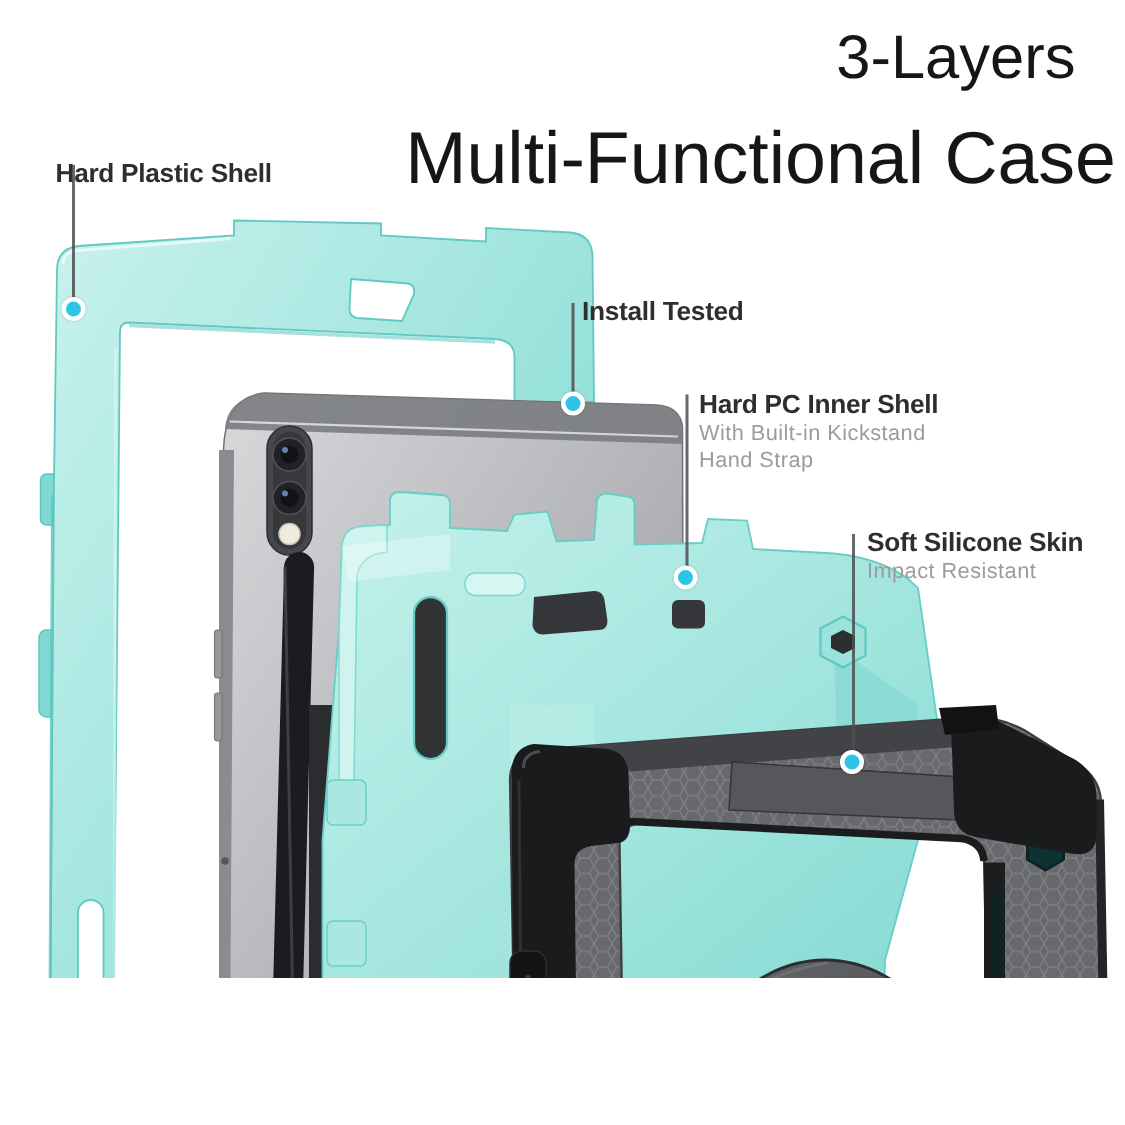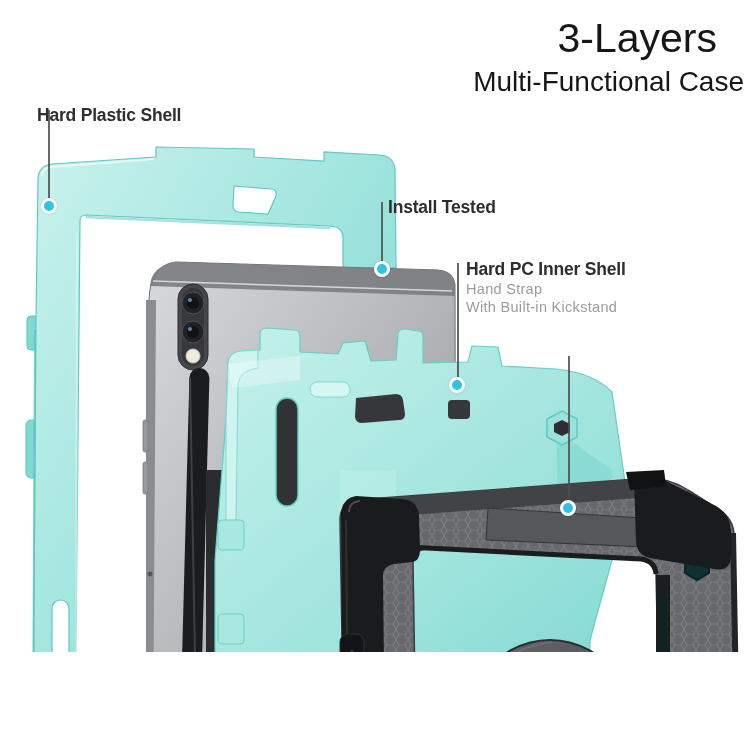--- a/index.html
+++ b/index.html
@@ -5,21 +5,21 @@
   html,body{margin:0;padding:0;background:#fff;}
   .stage{
     position:relative;width:750px;height:652px;background:#fff;overflow:hidden;
     font-family:"Liberation Sans", sans-serif;
   }
   .stage svg{position:absolute;left:0;top:0;display:block;}
 
   
   .title{position:absolute;top:16px;right:6px;text-align:right;color:#161616;}
   .title .t1{font-size:41px;line-height:44px;margin-right:27px;letter-spacing:0;}
-  .title .t2{font-size:28px;line-height:44px;letter-spacing:0;}
+  .title .t2{font-size:49px;line-height:44px;letter-spacing:0;margin-top:24px;}
 
   
   .callout{position:absolute;}
   .callout-label{font-size:17.5px;font-weight:700;color:#2e2e2e;letter-spacing:-0.2px;line-height:21px;}
   .callout-sub{font-size:14.5px;font-weight:400;color:#9c9c9c;letter-spacing:0.3px;line-height:17px;margin-top:1px;}
   .callout-sub:empty{display:none;}
   .c-line{position:absolute;width:1.5px;background:#4d4d4d;opacity:.85;}
   .c-dot{position:absolute;width:10px;height:10px;border-radius:50%;
          background:#2ec4e6;border:3px solid #ffffff;box-shadow:0 0 2px rgba(0,0,0,.18);}
 
@@ -174,22 +174,27 @@
 
   <div class="callout" id="co2">
     <div class="callout-label">Install Tested</div>
 
   </div>
   <div class="c-line" id="co2-line"></div>
   <div class="c-dot" id="co2-dot"></div>
 
   <div class="callout" id="co3">
     <div class="callout-label">Hard PC Inner Shell</div>
+    <div class="callout-sub">With Built-in Kickstand</div>
     <div class="callout-sub">Hand Strap</div>
-    <div class="callout-sub">With Built-in Kickstand</div>
   </div>
   <div class="c-line" id="co3-line"></div>
   <div class="c-dot" id="co3-dot"></div>
 
+  <div class="callout" id="co4">
+    <div class="callout-label">Soft Silicone Skin</div>
+    <div class="callout-sub">Impact Resistant</div>
+
+  </div>
   <div class="c-line" id="co4-line"></div>
   <div class="c-dot" id="co4-dot"></div>
 
 </div>
 
 </body></html>

